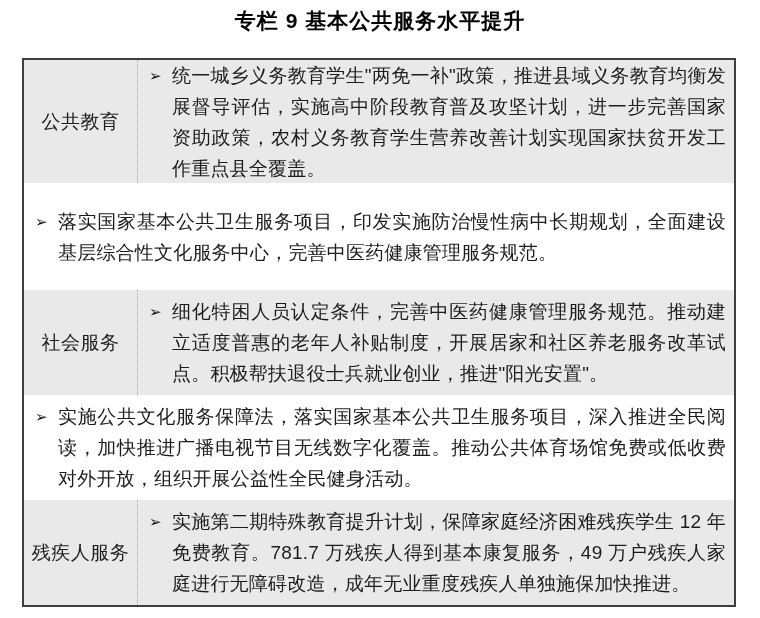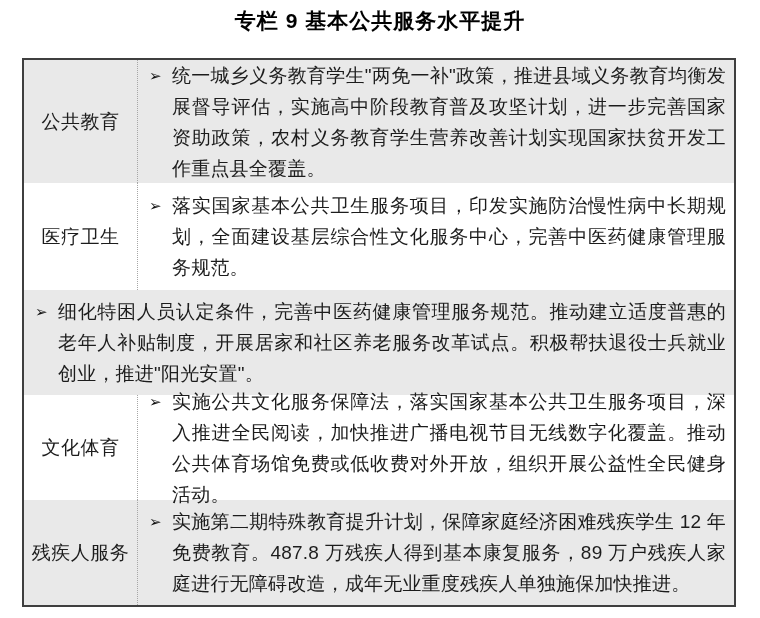--- a/index.html
+++ b/index.html
@@ -77,51 +77,50 @@
     <div class="label-cell">公共教育</div>
     <div class="content-cell">
       <div class="entry">
         <span class="bullet">➢</span>
         <p>统一城乡义务教育学生"两免一补"政策，推进县域义务教育均衡发展督导评估，实施高中阶段教育普及攻坚计划，进一步完善国家资助政策，农村义务教育学生营养改善计划实现国家扶贫开发工作重点县全覆盖。</p>
       </div>
     </div>
   </div>
 
   <div class="row plain row-h2">
-    <div class="label-cell">医疗卫生</div>
     <div class="content-cell">
       <div class="entry">
         <span class="bullet">➢</span>
         <p>落实国家基本公共卫生服务项目，印发实施防治慢性病中长期规划，全面建设基层综合性文化服务中心，完善中医药健康管理服务规范。</p>
       </div>
     </div>
   </div>
 
   <div class="row alt row-h3">
+    <div class="label-cell">社会服务</div>
     <div class="content-cell">
       <div class="entry">
         <span class="bullet">➢</span>
         <p>细化特困人员认定条件，完善中医药健康管理服务规范。推动建立适度普惠的老年人补贴制度，开展居家和社区养老服务改革试点。积极帮扶退役士兵就业创业，推进"阳光安置"。</p>
       </div>
     </div>
   </div>
 
   <div class="row plain row-h3">
-    <div class="label-cell">文化体育</div>
     <div class="content-cell">
       <div class="entry">
         <span class="bullet">➢</span>
         <p>实施公共文化服务保障法，落实国家基本公共卫生服务项目，深入推进全民阅读，加快推进广播电视节目无线数字化覆盖。推动公共体育场馆免费或低收费对外开放，组织开展公益性全民健身活动。</p>
       </div>
     </div>
   </div>
 
   <div class="row alt row-h3">
     <div class="label-cell">残疾人服务</div>
     <div class="content-cell">
       <div class="entry">
         <span class="bullet">➢</span>
-        <p>实施第二期特殊教育提升计划，保障家庭经济困难残疾学生 12 年免费教育。487.8 万残疾人得到基本康复服务，89 万户残疾人家庭进行无障碍改造，成年无业重度残疾人单独施保加快推进。</p>
+        <p>实施第二期特殊教育提升计划，保障家庭经济困难残疾学生 12 年免费教育。781.7 万残疾人得到基本康复服务，49 万户残疾人家庭进行无障碍改造，成年无业重度残疾人单独施保加快推进。</p>
       </div>
     </div>
   </div>
 
 </div>
 
 </body></html>

